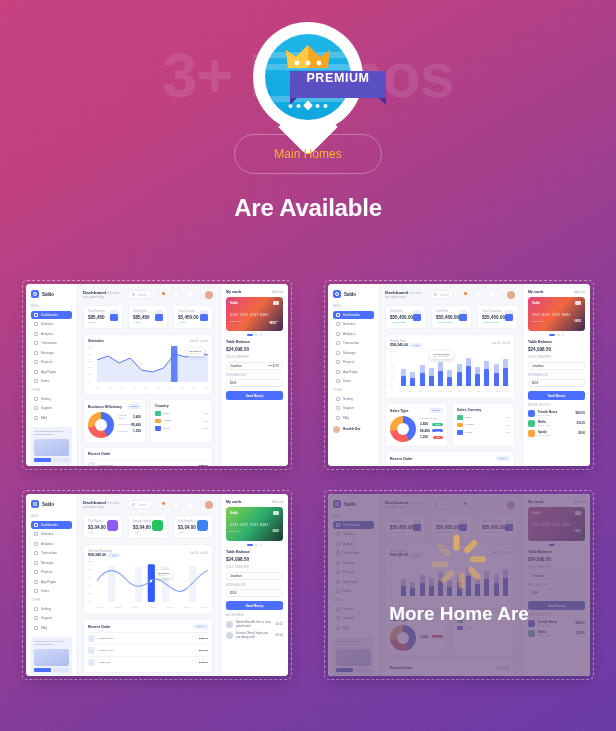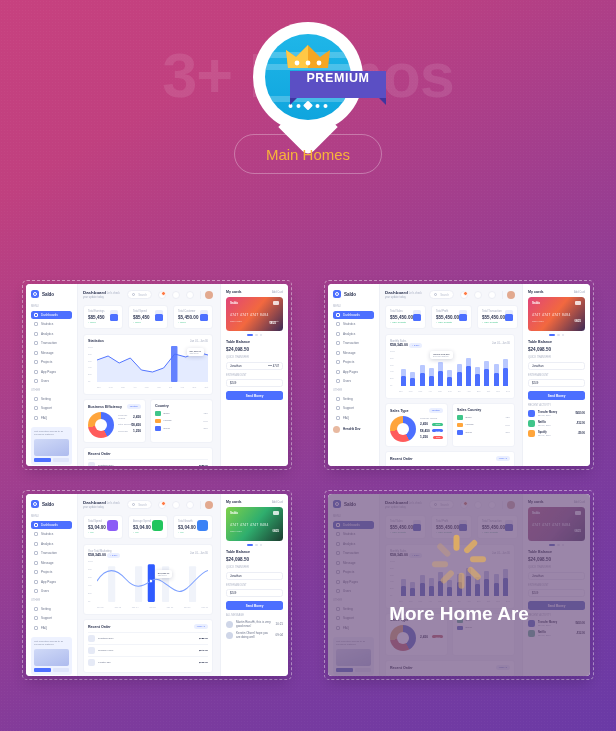--- a/index.html
+++ b/index.html
@@ -38,21 +38,21 @@
   .ribbon span { color:#fff; font-size:12.5px; font-weight:700; letter-spacing:.6px; }
   .dots { position:absolute; top:80px; left:50%; transform:translateX(-50%); z-index:3;
           display:flex; gap:4px; align-items:center; }
   .dots i { display:block; width:4px; height:4px; background:#fff; border-radius:50%; }
   .dots i.d { width:7px; height:7px; transform:rotate(45deg); border-radius:1px; }
 
   
   .pill { position:absolute; top:134px; left:50%; transform:translateX(-50%);
           width:148px; height:40px; border:1px solid rgba(255,255,255,.30); border-radius:21px;
           display:flex; align-items:center; justify-content:center; }
-  .pill span { color:#f8b33a; font-size:15px; font-weight:500;text-align:center; }
+  .pill span { color:#f8b33a; font-size:12px; font-weight:500;text-align:center; }
 
   
   .headline { position:absolute; top:192px; left:0; width:616px; text-align:center;
               color:#fff; font-size:24px; font-weight:700; line-height:1.34; letter-spacing:-.2px; }
 
   
   .grid { position:absolute; top:280px; left:22px; width:572px;
           display:grid; grid-template-columns:270px 270px; gap:20px 32px; }
   .shot { position:relative; width:270px; height:190px; border:1px dashed rgba(255,255,255,.45);
           border-radius:5px; padding:3px; }
@@ -238,20 +238,21 @@
         <i></i>
     </div>
   </div>
 </div>
 
 <div class="pill">
   <span>Main Homes</span>
 </div>
 
 <div class="headline">
+  <div>Are Available</div>
 </div>
 
 <div class="grid">
 
   <div class="shot">
     <div class="shot-inner">
       <div class="db">
         <div class="db-side">
           <div class="logo">
             <span class="logo-mark"></span>

